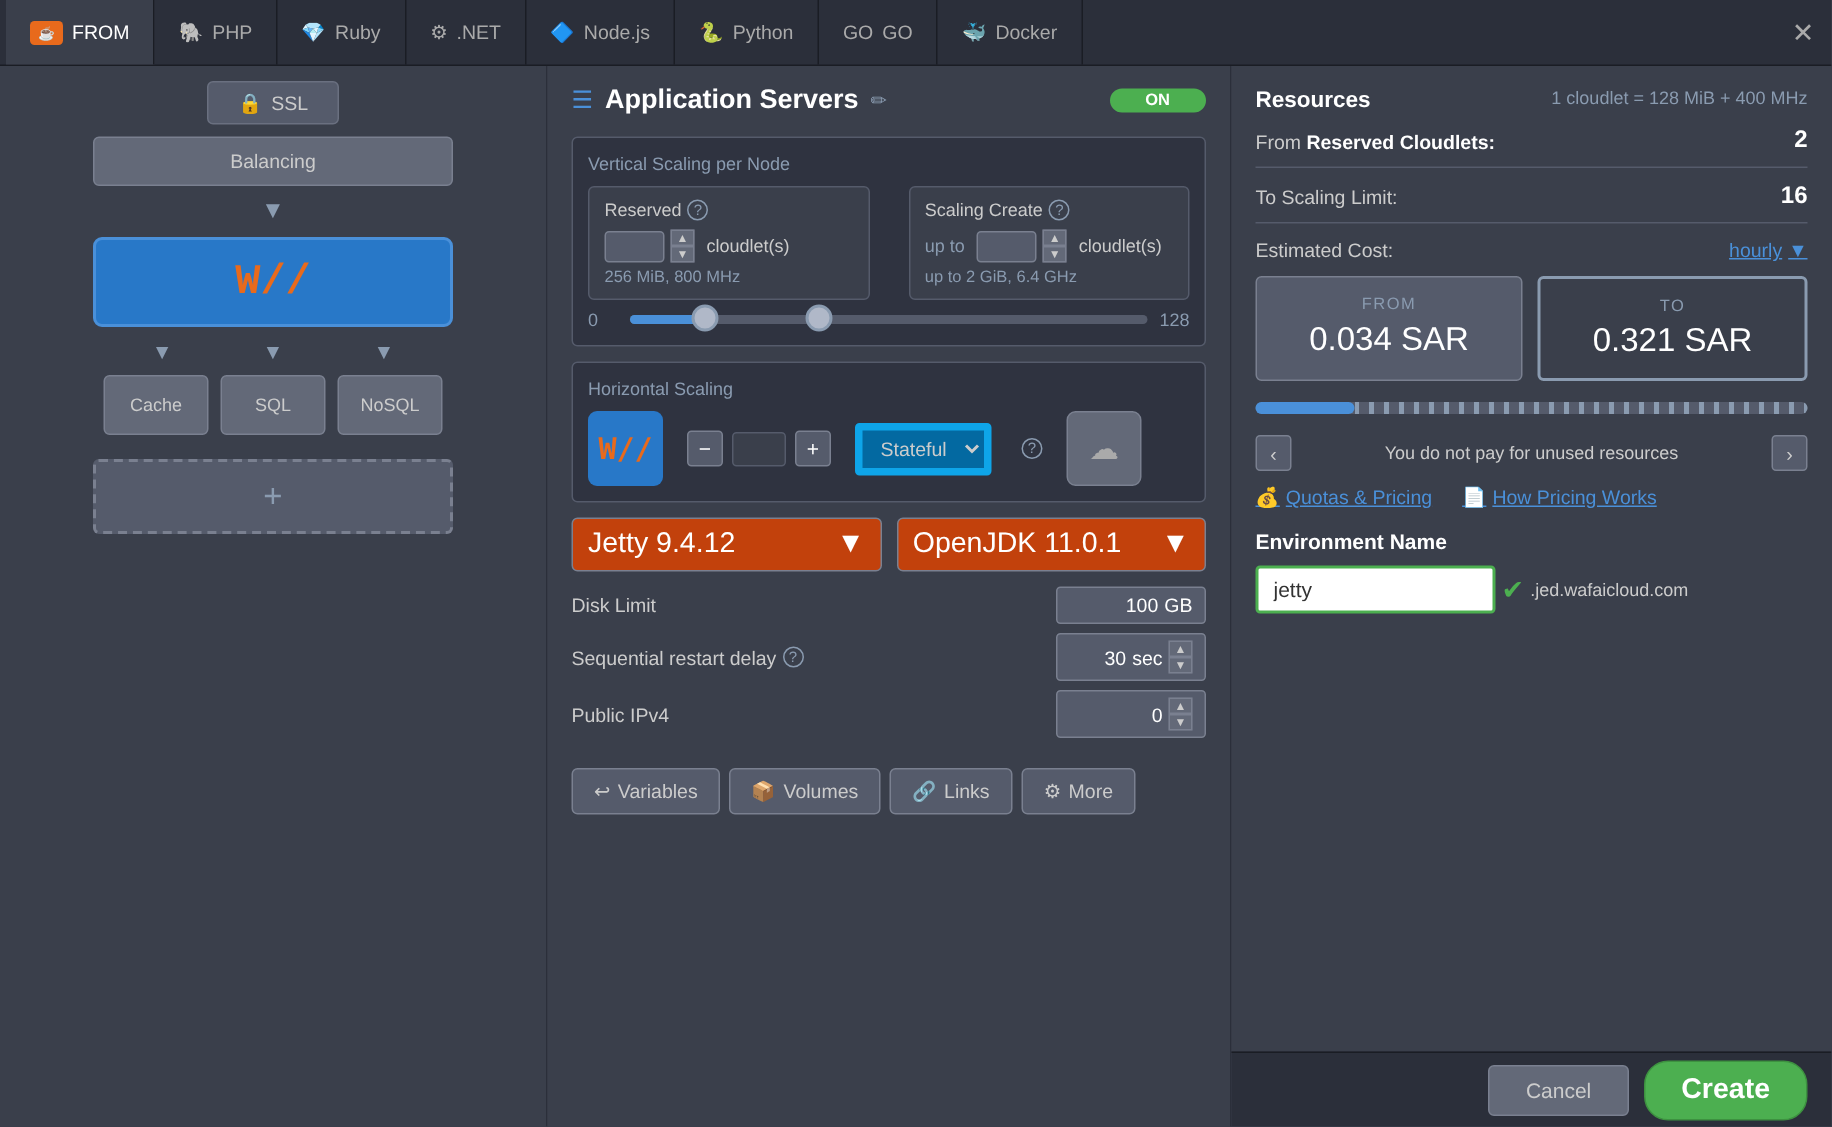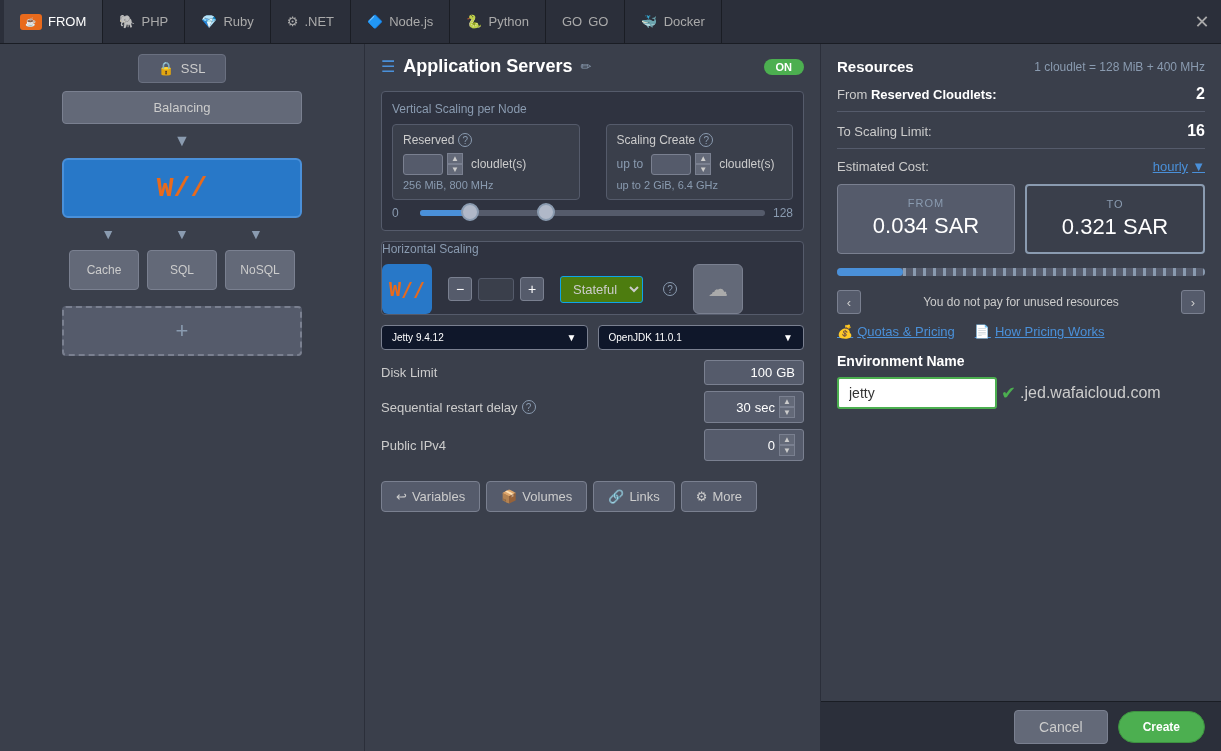--- a/index.html
+++ b/index.html
@@ -35,21 +35,21 @@
     .small-nodes-row2 { display: flex; gap: 8px; margin-top: 8px; }
 
     .add-btn { background: #555b6b; border: 2px dashed #7a8090; border-radius: 4px; width: 240px; height: 50px; display: flex; align-items: center; justify-content: center; color: #8a9bb0; font-size: 22px; cursor: pointer; margin-top: 8px; }
 
     
     .middle-panel { flex: 1; background: #3a3f4b; padding: 12px 16px; display: flex; flex-direction: column; gap: 10px; border-right: 1px solid #2b2f3a; }
 
     
     .app-server-header { display: flex; align-items: center; gap: 8px; margin-bottom: 4px; }
     .app-server-title { font-size: 18px; font-weight: bold; color: #fff; }
-    .toggle-on { background: #4CAF50; border-radius: 12px; padding: 2px 12px; color: white; font-size: 11px; font-weight: bold; }
+    .toggle-on { background: #4CAF50; border-radius: 12px; padding: 2px 24px; color: white; font-size: 11px; font-weight: bold; }
 
     
     .scaling-section { border: 1px solid #555b6b; border-radius: 4px; padding: 10px; background: #2f3340; }
     .section-title { color: #8a9bb0; font-size: 12px; margin-bottom: 8px; }
     .scaling-controls { display: flex; gap: 26px; }
     .scaling-box { border: 1px solid #555b6b; border-radius: 4px; padding: 8px 10px; flex: 1; background: #3a3f4b; }
     .scaling-box-title { display: flex; align-items: center; gap: 4px; color: #ccc; font-size: 12px; margin-bottom: 6px; }
     .help-icon { width: 14px; height: 14px; border-radius: 50%; border: 1px solid #8a9bb0; color: #8a9bb0; font-size: 10px; display: flex; align-items: center; justify-content: center; }
     .stepper { display: flex; align-items: center; gap: 4px; }
     .stepper input { width: 40px; text-align: center; background: #555b6b; border: 1px solid #7a8090; color: #fff; padding: 2px 4px; border-radius: 3px; }
@@ -59,48 +59,48 @@
 
     
     .slider-row { display: flex; align-items: center; gap: 8px; margin-top: 6px; }
     .slider-label { color: #8a9bb0; font-size: 12px; width: 20px; }
     .slider-track { flex: 1; height: 6px; background: #555b6b; border-radius: 3px; position: relative; }
     .slider-fill { position: absolute; left: 0; top: 0; height: 100%; background: #4a90d9; border-radius: 3px; width: 15%; }
     .slider-thumb1 { position: absolute; top: -7px; left: 12%; width: 18px; height: 18px; background: #b0b8c8; border-radius: 50%; border: 2px solid #8a9bb0; cursor: pointer; }
     .slider-thumb2 { position: absolute; top: -7px; left: 34%; width: 18px; height: 18px; background: #b0b8c8; border-radius: 50%; border: 2px solid #8a9bb0; cursor: pointer; }
 
     
-    .horiz-section { border: 1px solid #555b6b; border-radius: 4px; background: #2f3340; }
+    .horiz-section { border: 1px solid #555b6b; border-radius: 4px; padding: 10px; background: #2f3340; }
     .horiz-controls { display: flex; align-items: center; gap: 16px; }
     .horiz-node-icon { width: 50px; height: 50px; background: #2878c8; border-radius: 6px; display: flex; align-items: center; justify-content: center; }
     .count-stepper { display: flex; align-items: center; gap: 6px; }
     .count-btn { width: 24px; height: 24px; background: #555b6b; border: 1px solid #7a8090; border-radius: 3px; display: flex; align-items: center; justify-content: center; cursor: pointer; color: #fff; font-size: 14px; }
     .count-val { width: 36px; text-align: center; background: #3a3f4b; border: 1px solid #555b6b; color: #fff; padding: 3px; border-radius: 3px; font-size: 13px; }
-    .stateful-select { background: #4d7c0f; border: 1px solid #0ea5e9; color: #ccc; padding: 4px 8px; border-radius: 3px; font-size: 13px; cursor: pointer; }
+    .stateful-select { background: #0369a1; border: 5px solid #0ea5e9; color: #ccc; padding: 4px 8px; border-radius: 3px; font-size: 13px; cursor: pointer; }
     .cloud-node-btn { width: 50px; height: 50px; background: #636978; border: 1px solid #7a8090; border-radius: 6px; display: flex; align-items: center; justify-content: center; cursor: pointer; color: #aaa; font-size: 20px; }
 
     
     .dropdowns-row { display: flex; gap: 10px; }
-    .version-select { flex: 1; background: #0f172a; border: 1px solid #7a8090; color: #fff; padding: 6px 10px; border-radius: 4px; font-size: 10px; cursor: pointer; display: flex; align-items: center; justify-content: space-between; }
+    .version-select { flex: 1; background: #c2410c; border: 1px solid #7a8090; color: #fff; padding: 6px 10px; border-radius: 4px; font-size: 19px; cursor: pointer; display: flex; align-items: center; justify-content: space-between; }
 
     
     .setting-row { display: flex; align-items: center; justify-content: space-between; margin-bottom: 6px; }
     .setting-label { color: #ccc; font-size: 13px; display: flex; align-items: center; gap: 4px; }
     .setting-value { background: #555b6b; border: 1px solid #7a8090; color: #fff; padding: 4px 8px; border-radius: 3px; font-size: 13px; display: flex; align-items: center; gap: 4px; min-width: 100px; justify-content: flex-end; }
     .setting-stepper { display: flex; flex-direction: column; }
     .s-arrow { width: 16px; height: 11px; background: #636978; border: 1px solid #7a8090; display: flex; align-items: center; justify-content: center; font-size: 8px; cursor: pointer; color: #ccc; }
 
     
     .action-btns { display: flex; gap: 6px; margin-top: 4px; }
     .action-btn { background: #555b6b; border: 1px solid #7a8090; color: #ccc; padding: 7px 14px; border-radius: 4px; cursor: pointer; font-size: 13px; display: flex; align-items: center; gap: 5px; }
 
     
     .right-panel { width: 400px; background: #3a3f4b; padding: 14px 16px; display: flex; flex-direction: column; gap: 10px; }
 
-    .resources-header { display: flex; align-items: center; justify-content: space-between; }
+    .resources-header { display: flex; justify-content: space-between; }
     .resources-title { font-size: 15px; font-weight: bold; color: #fff; }
     .resources-eq { color: #8a9bb0; font-size: 12px; }
 
     .resource-row { display: flex; align-items: center; justify-content: space-between; border-bottom: 1px solid #555b6b; padding-bottom: 8px; }
     .resource-label { color: #ccc; font-size: 13px; }
     .resource-label span { color: #fff; font-weight: bold; }
     .resource-value { font-size: 16px; font-weight: bold; color: #fff; }
 
     .cost-row { display: flex; align-items: center; justify-content: space-between; }
     .cost-label { color: #ccc; font-size: 13px; }
@@ -127,26 +127,26 @@
     
     .links-row { display: flex; align-items: center; gap: 20px; }
     .panel-link { color: #4a90d9; font-size: 13px; text-decoration: underline; cursor: pointer; display: flex; align-items: center; gap: 4px; }
 
     
     .env-name-section { margin-top: 4px; }
     .env-name-label { font-size: 14px; font-weight: bold; color: #fff; margin-bottom: 8px; }
     .env-name-row { display: flex; align-items: center; gap: 4px; }
     .env-name-input { background: #fff; border: 2px solid #4CAF50; border-radius: 3px; color: #333; padding: 6px 10px; font-size: 14px; width: 160px; }
     .check-icon { color: #4CAF50; font-size: 18px; }
-    .env-domain { color: #ccc; font-size: 16px; }
+    .env-domain { color: #ccc; font-size: 12px; }
 
     
     .bottom-btns { position: absolute; bottom: 0; right: 0; width: 400px; height: 50px; background: #2b2f3a; display: flex; align-items: center; justify-content: flex-end; gap: 10px; padding: 0 16px; border-top: 1px solid #1a1d24; }
     .btn-cancel { background: #636978; border: 1px solid #7a8090; color: #ccc; padding: 8px 24px; border-radius: 4px; cursor: pointer; font-size: 14px; }
-    .btn-create { background: #4CAF50; border: 1px solid #3d9140; color: #fff; padding: 8px 24px; border-radius: 16px; cursor: pointer; font-size: 12px; font-weight: bold; }
+    .btn-create { background: #4CAF50; border: 1px solid #3d9140; color: #fff; padding: 8px 24px; border-radius: 16px; cursor: pointer; font-size: 19px; font-weight: bold; }
   </style>
 </head>
 <body>
 
 <div class="tab-bar">
   <div class="tab active">
     <span class="java-icon">☕</span>
     <span>FROM</span>
   </div>
   <div class="tab">

